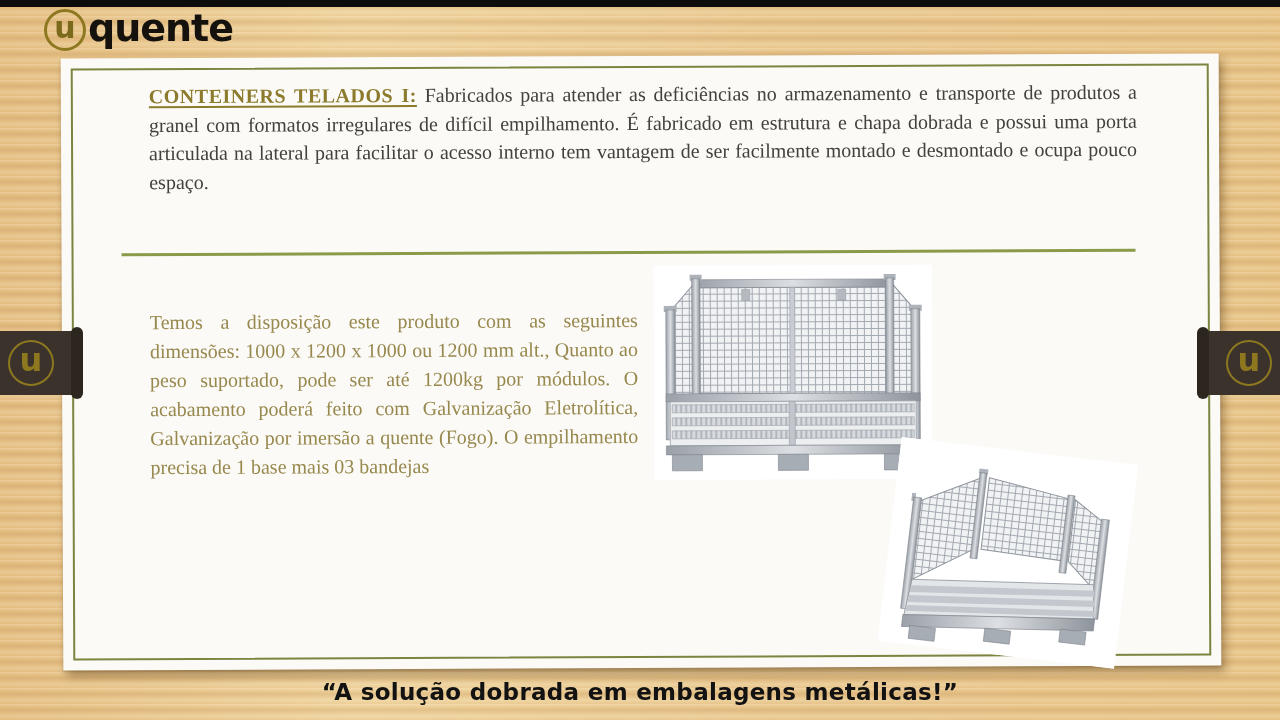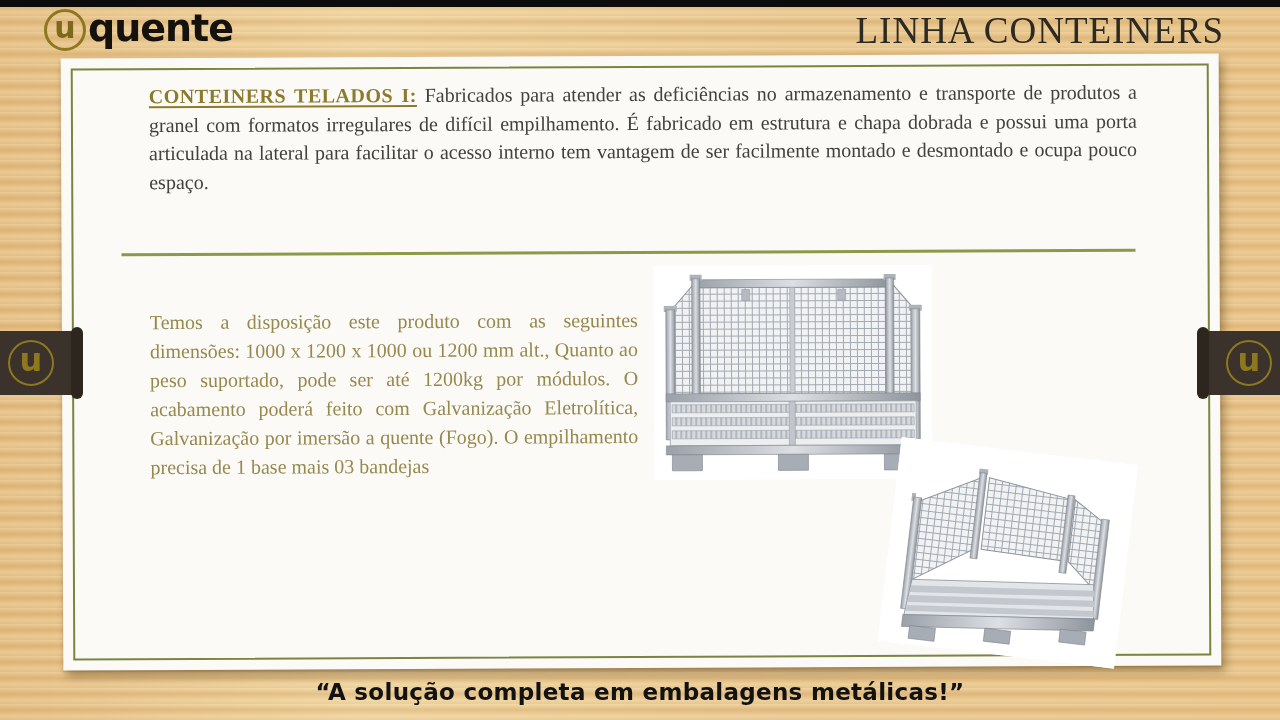--- a/index.html
+++ b/index.html
@@ -70,21 +70,20 @@
 
   <div class="topbar"></div>
 
   <div class="logo">
     <span class="logo-circle">
         <span>u</span>
       </span>
     <span class="logo-rest">quente</span>
   </div>
 
-  <div class="slide-title">LINHA CONTEINERS</div>
 
   <div class="card">
     <div class="card-border"></div>
 
     <p class="intro"><span class="lead">CONTEINERS TELADOS I:</span><span> Fabricados para atender as deficiências no armazenamento e transporte de produtos a granel com formatos irregulares de difícil empilhamento. É fabricado em estrutura e chapa dobrada e possui uma porta articulada na lateral para facilitar o acesso interno tem vantagem de ser facilmente montado e desmontado e ocupa pouco espaço.</span></p>
 
     <div class="divider"></div>
 
     <p class="details">Temos a disposição este produto com as seguintes dimensões: 1000 x 1200 x 1000 ou 1200 mm alt., Quanto ao peso suportado, pode ser até 1200kg por módulos. O acabamento poderá feito com Galvanização Eletrolítica, Galvanização por imersão a quente (Fogo). O empilhamento precisa de 1 base mais 03 bandejas</p>
 
@@ -176,15 +175,15 @@
       </span>
   </div>
 
   <div class="tab tab-right">
     <span class="tab-tip"></span>
     <span class="tab-circle">
         <span>u</span>
       </span>
   </div>
 
-  <div class="tagline">“A solução completa em embalagens metálicas!”</div>
+  <div class="tagline">“A solução dobrada em embalagens metálicas!”</div>
 
 </div>
 
 </body></html>

